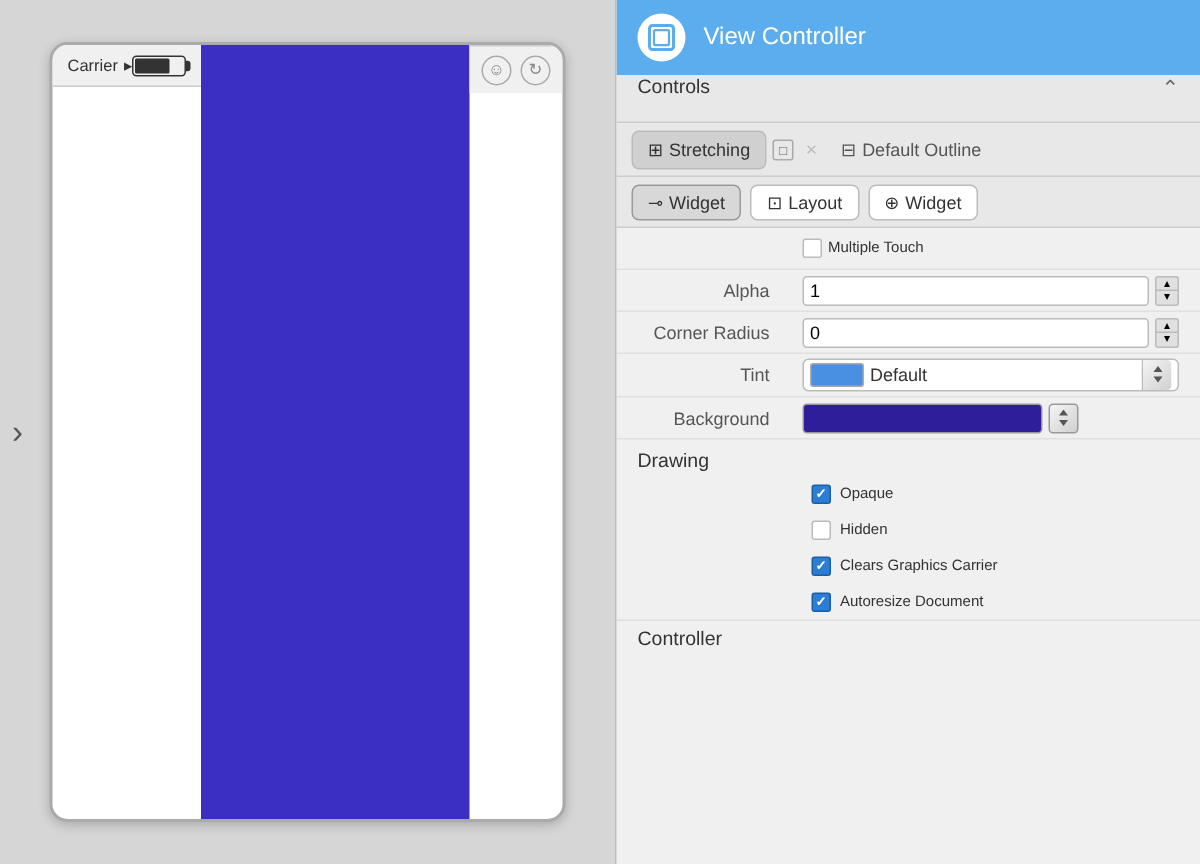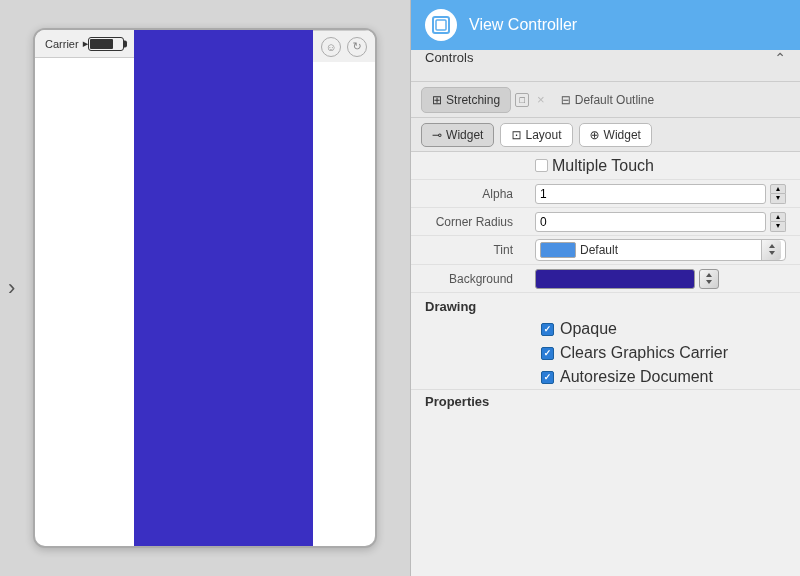--- a/index.html
+++ b/index.html
@@ -385,21 +385,21 @@
       align-items: center;
       justify-content: center;
       font-size: 9px;
       cursor: pointer;
       margin-left: auto;
     }
 
     
     .section-header {
       padding: 6px 14px 3px 14px;
-      font-weight: 700;
+      font-weight: 400;
       font-size: 13px;
       color: #333;
     }
 
     .checkbox-row {
       display: flex;
       align-items: center;
       padding: 3px 14px 3px 130px;
       min-height: 24px;
       gap: 6px;
@@ -424,21 +424,21 @@
     }
 
     .checkbox.checked::after {
       content: '✓';
       color: white;
       font-size: 9px;
       font-weight: bold;
     }
 
     .checkbox-label {
-      font-size: 16px;
+      font-size: 10px;
       color: #333;
     }
 
     
     .props-content::-webkit-scrollbar {
       width: 8px;
     }
     .props-content::-webkit-scrollbar-track {
       background: #e0e0e0;
     }
@@ -593,32 +593,36 @@
         </div>
       </div>
 
       <div class="section-header">Drawing</div>
 
       <div class="checkbox-row">
         <div class="checkbox checked"></div>
         <span class="checkbox-label">Opaque</span>
       </div>
 
+      <div class="checkbox-row">
+        <div class="checkbox"></div>
+        <span class="checkbox-label">Hidden</span>
+      </div>
 
       <div class="checkbox-row">
         <div class="checkbox checked"></div>
         <span class="checkbox-label">Clears Graphics Carrier</span>
       </div>
 
 
       <div class="checkbox-row">
         <div class="checkbox checked"></div>
         <span class="checkbox-label">Autoresize Document</span>
       </div>
 
       <div class="stretching-row">
-        <div class="section-header" style="padding:0;">Properties</div>
+        <div class="section-header" style="padding:0;">Controller</div>
       </div>
 
     </div>
   </div>
 
 </div>
 
 </body></html>

